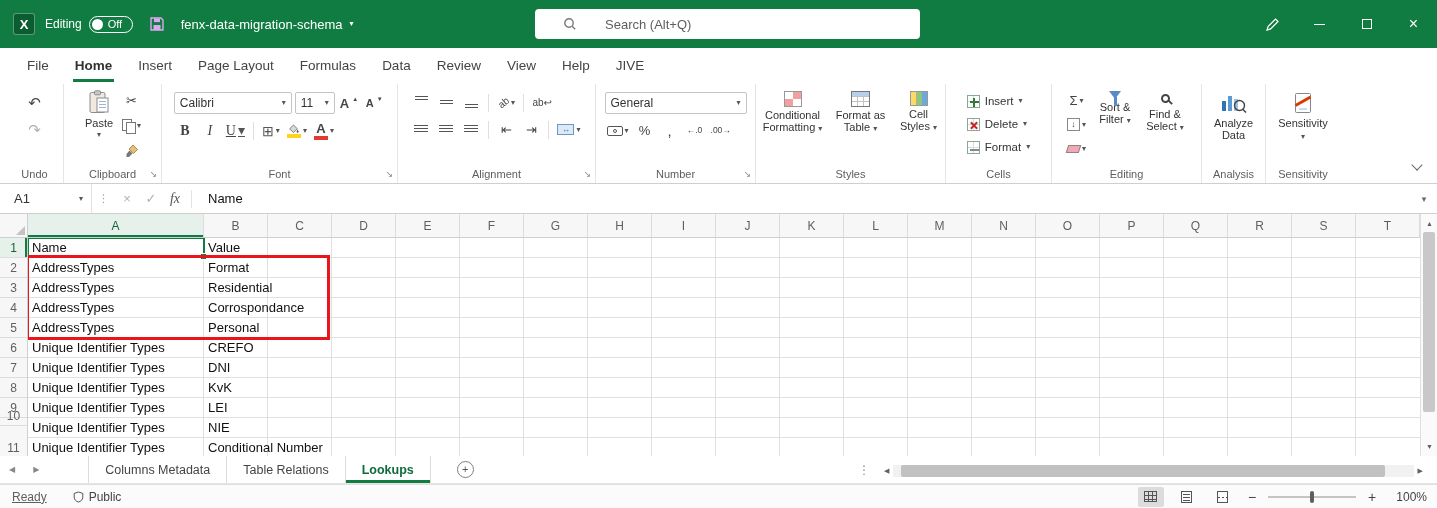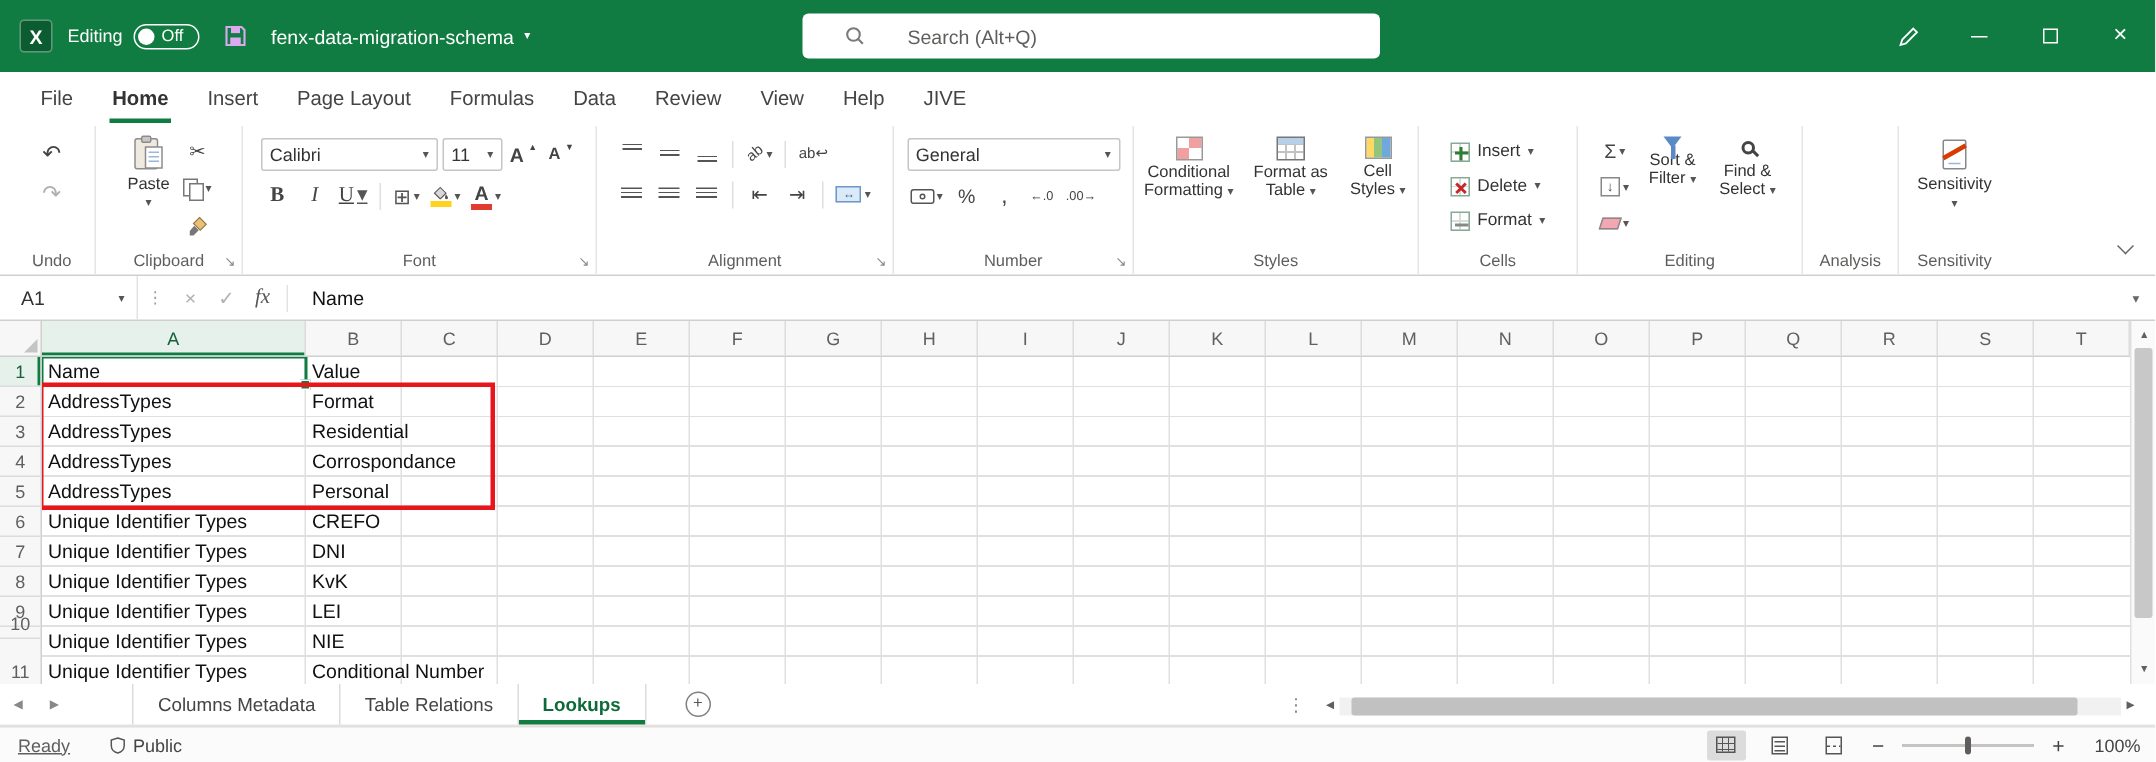--- a/index.html
+++ b/index.html
@@ -484,20 +484,30 @@
         </div>
         <div class="big" style="width:46px">
           <span class="magicn" style="margin:3px"></span>
           <span class="blabel2"><span>Find &amp; Select</span> <span class="caret">▾</span></span>
         </div>
       </div>
       <div class="glabel">Editing</div>
     </div>
 
     <div class="group" style="width:64px">
+      <div class="big" style="width:54px;margin-top:2px">
+        <svg width="27" height="24" viewBox="0 0 27 24">
+            <rect x="2" y="10" width="4" height="10" fill="#2e75b6"></rect>
+            <rect x="8" y="5" width="4" height="15" fill="#5b9bd5"></rect>
+            <rect x="14" y="8" width="4" height="12" fill="#9dc3e6"></rect>
+            <circle cx="19.5" cy="14.5" r="5" fill="none" stroke="#444" stroke-width="1.4"></circle>
+            <path d="M23 18.5l3 3" stroke="#444" stroke-width="1.6"></path>
+          </svg>
+        <span class="blabel2">Analyze Data</span>
+      </div>
       <div class="glabel">Analysis</div>
     </div>
 
     <div class="group" style="width:74px;border-right:none">
       <div class="big" style="width:60px;margin-top:2px">
         <svg width="24" height="24" viewBox="0 0 24 24">
             <rect x="4.5" y="2.5" width="15" height="19" rx="1" fill="#fff" stroke="#888"></rect>
             <path d="M4.5 14.5l15-8.5" stroke="#d83b01" stroke-width="3"></path>
             <path d="M8 18h8" stroke="#9ab7d9"></path>
           </svg>

